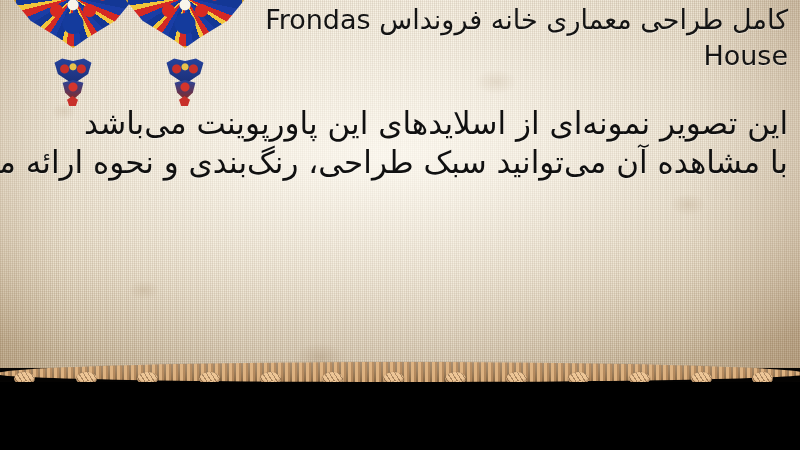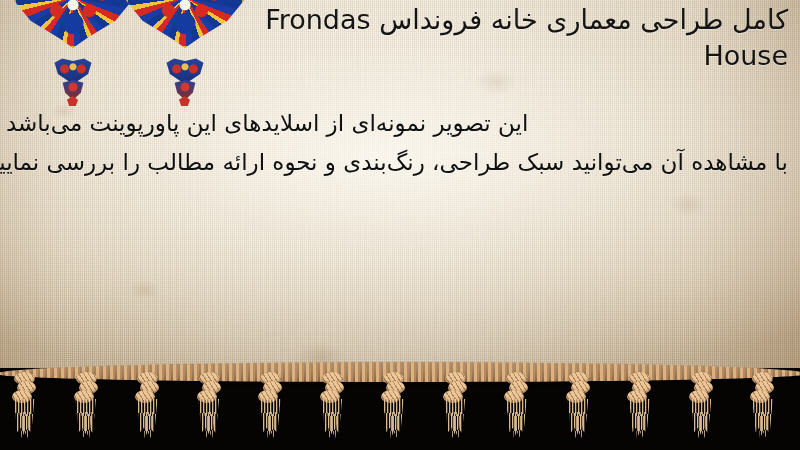--- a/index.html
+++ b/index.html
@@ -1,17 +1,17 @@
 <!DOCTYPE html>
 <html><head>
 <meta charset="utf-8">
 <style>
   html,body{margin:0;padding:0;background:#000;}
   #stage{
-    position:relative;width:800px;height:450px;overflow:hidden;
+    position:relative;width:800px;height:382px;overflow:hidden;
     background:#000;
     font-family:"DejaVu Sans","Liberation Sans",sans-serif;
   }
 
   
   .carpet{
     position:absolute;left:0;top:0;width:800px;height:372px;
     background-color:#e6dac4;
     background-image:
       
@@ -132,22 +132,22 @@
   
   .title{
     position:absolute;right:12px;top:2px;width:600px;
     text-align:right;direction:rtl;
     font-size:27px;line-height:36px;color:#141414;font-weight:400;
     letter-spacing:0;
     text-shadow:0 1px 0 rgba(255,255,255,.35);
   }
   .body{
     position:absolute;right:12px;top:104px;width:782px;
-    text-align:left;direction:rtl;
-    font-size:23px;line-height:39px;color:#101010;
+    text-align:right;direction:rtl;
+    font-size:31px;line-height:39px;color:#101010;
     text-shadow:0 1px 0 rgba(255,255,255,.30);
   }
   .body .ln{display:block;white-space:nowrap;}
 </style>
 </head>
 <body>
 
 <div id="stage">
 
   <div class="carpet">

